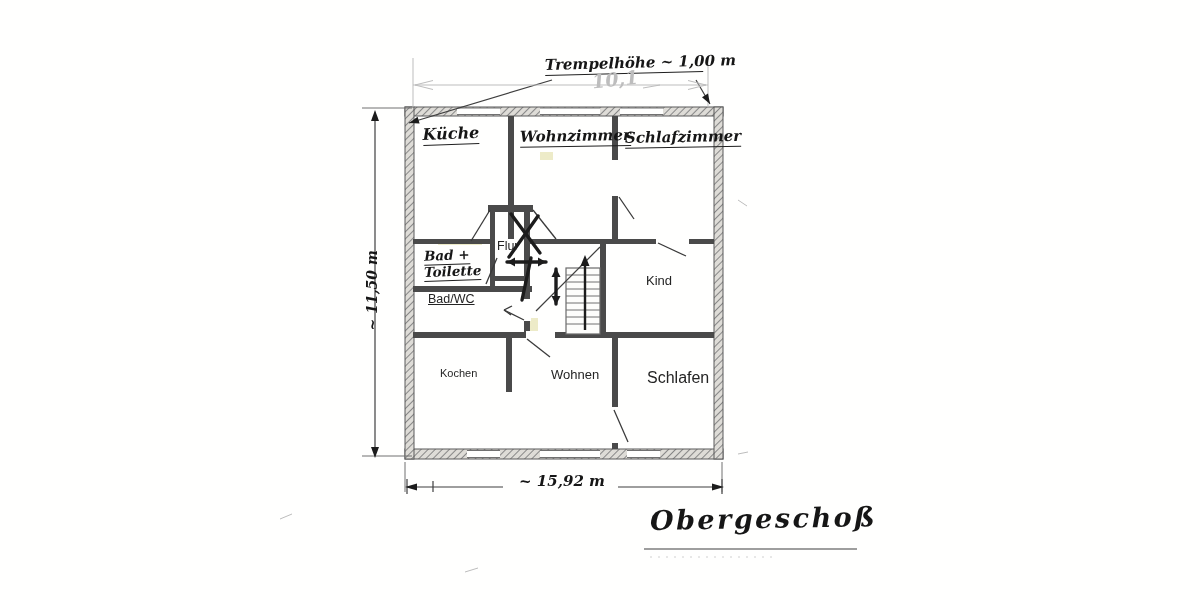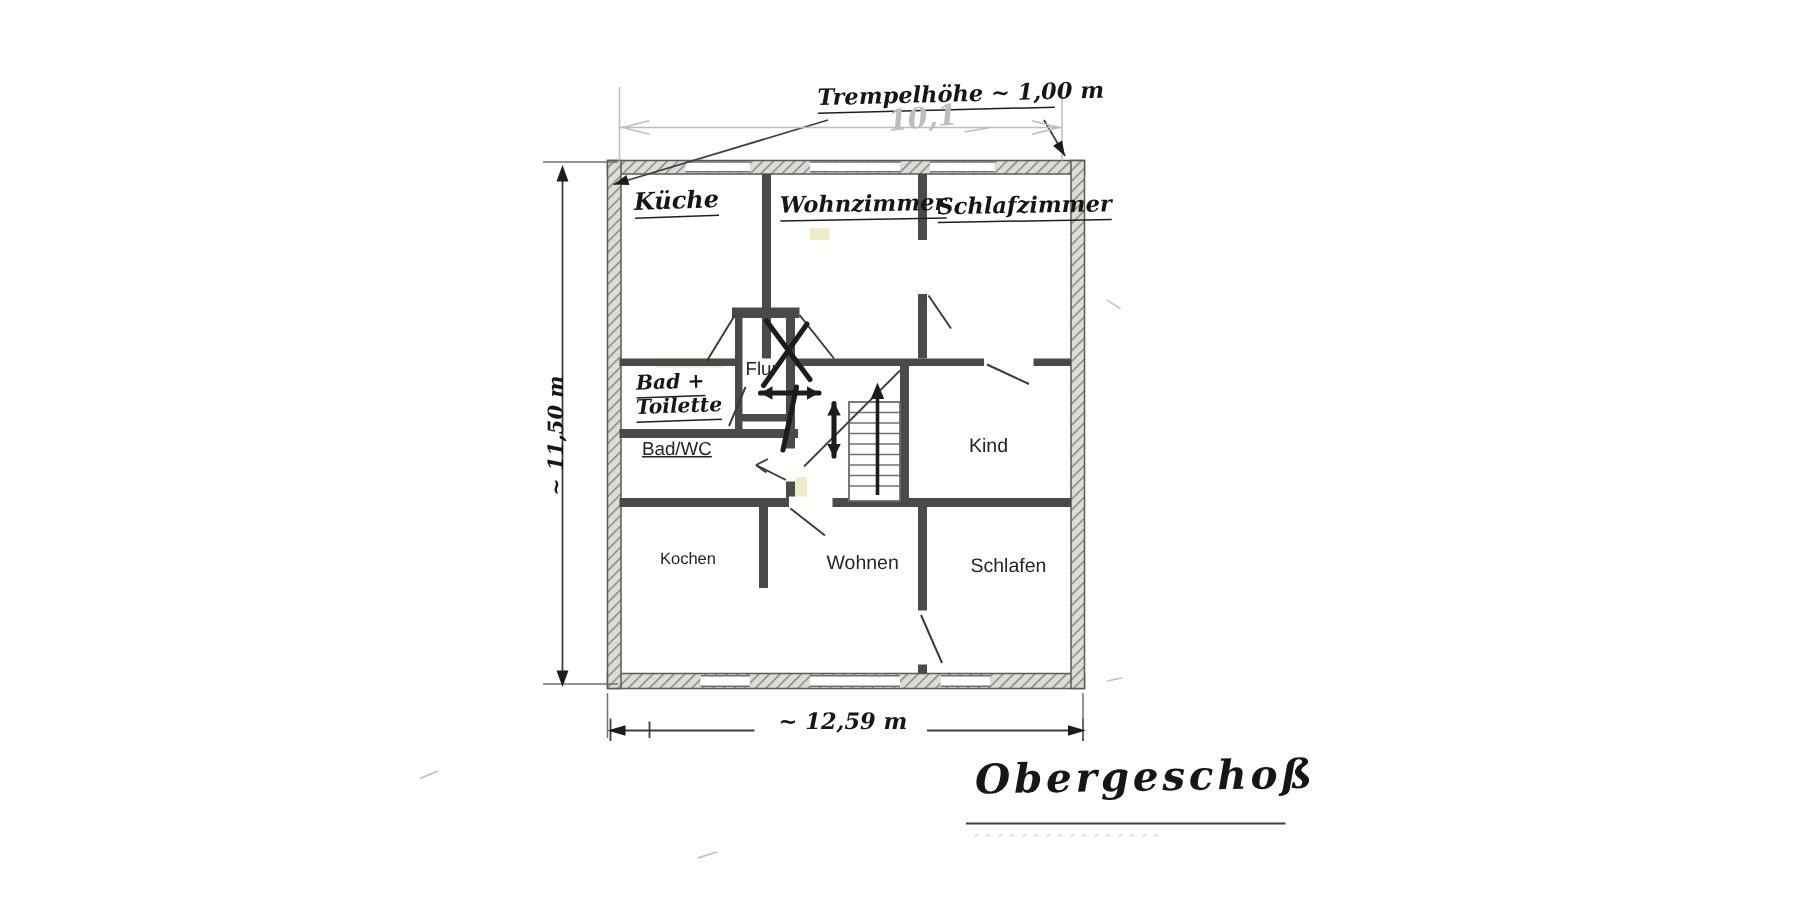--- a/index.html
+++ b/index.html
@@ -167,24 +167,24 @@
 
   <div class="lbl hand" style="left:424px;top:248px;font-size:13.5px;transform:rotate(-2deg);">
     <span class="ul">Bad +</span>
   </div>
   <div class="lbl hand" style="left:424px;top:264px;font-size:13.5px;transform:rotate(-2deg);">
     <span class="ul">Toilette</span>
   </div>
 
   <div class="lbl printed" style="left:497px;top:240px;font-size:12.5px;text-align:center;">Flur</div>
   <div class="lbl printed" style="left:428px;top:293px;font-size:12.5px;text-decoration:underline;">Bad/WC</div>
-  <div class="lbl printed" style="left:646px;top:290px;font-size:13px;">Kind</div>
+  <div class="lbl printed" style="left:646px;top:274px;font-size:13px;">Kind</div>
   <div class="lbl printed" style="left:440px;top:368px;font-size:11px;">Kochen</div>
   <div class="lbl printed" style="left:551px;top:368px;font-size:13px;">Wohnen</div>
-  <div class="lbl printed" style="left:647px;top:370px;font-size:13px;">Schlafen</div>
+  <div class="lbl printed" style="left:647px;top:370px;font-size:16px;">Schlafen</div>
 
   <div class="lbl hand ctr" style="left:320px;top:283px;width:104px;font-size:14px;transform:rotate(-90deg);">~ 11,50 m</div>
 
-  <div class="lbl hand ctr" style="left:506px;top:474px;width:112px;font-size:15px;">~ 12,59 m</div>
+  <div class="lbl hand ctr" style="left:506px;top:474px;width:112px;font-size:15px;">~ 15,92 m</div>
 
   <div class="lbl hand" style="left:650px;top:505px;font-size:27px;letter-spacing:2.5px;transform:rotate(-1deg);">Obergeschoß</div>
 
 </div>
 
 </body></html>

